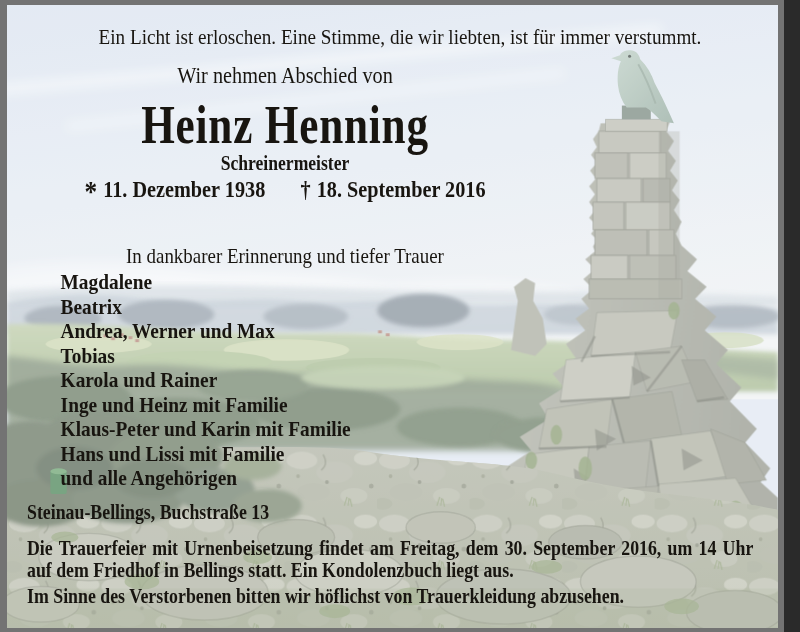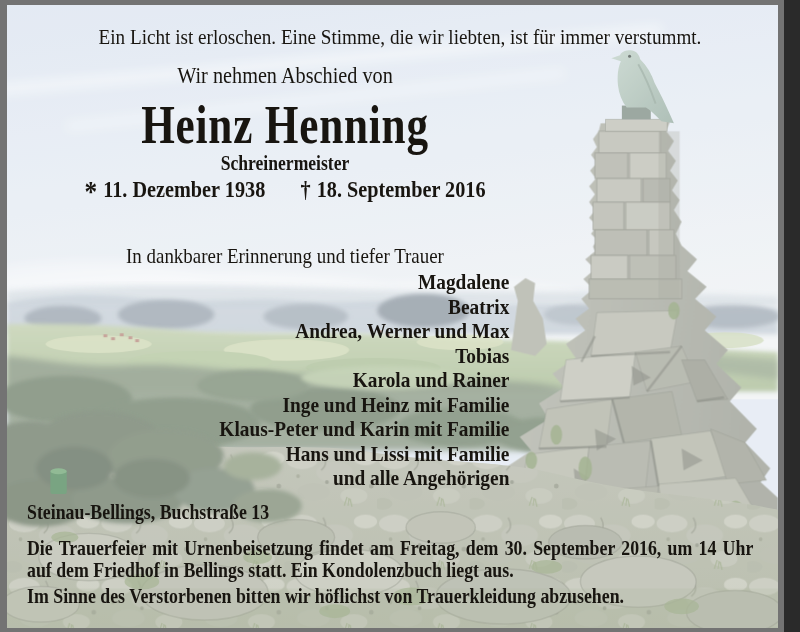--- a/index.html
+++ b/index.html
@@ -20,21 +20,21 @@
   .sx88{transform:scaleX(.88); transform-origin:50% 50%;}
   .sx80L{transform:scaleX(.81); transform-origin:0 50%;}
   #opening{top:24px; left:0; width:800px; text-align:center; font-size:22px; transform:scaleX(.87); transform-origin:50% 50%;}
   #intro{top:63px; font-size:23px;}
   #name{top:97px; font-size:54px; font-weight:bold; line-height:56px; margin:0; transform:scaleX(.80); transform-origin:50% 50%; letter-spacing:1px;}
   #profession{top:152px; font-size:20px; font-weight:bold;}
   #dates{top:177px; left:30px; width:510px; font-size:23px; font-weight:bold; display:flex; justify-content:center; gap:40px; transform:scaleX(.88); transform-origin:50% 50%;}
   .sym{margin-right:7px;}
   .star{font-size:1.25em; line-height:0; vertical-align:-0.14em;}
   #mourning{top:243px; font-size:22px;}
-  #mourners{position:absolute; top:270px; left:30px; width:510px; text-align:right; font-size:22px; font-weight:bold; line-height:24.5px;}
+  #mourners{position:absolute; top:270px; left:30px; width:510px; text-align:left; font-size:22px; font-weight:bold; line-height:24.5px;}
   #mourners .mourner{transform:scaleX(.88); transform-origin:50% 50%; white-space:nowrap;}
   .botline{left:27px; font-size:22px; font-weight:bold; line-height:22px;}
   #address{top:501px;}
   #funeral1{top:537px; word-spacing:.10em;}
   #funeral2{top:559px;}
   #dress{top:585px;}
 </style>
 </head>
 <body>
 

